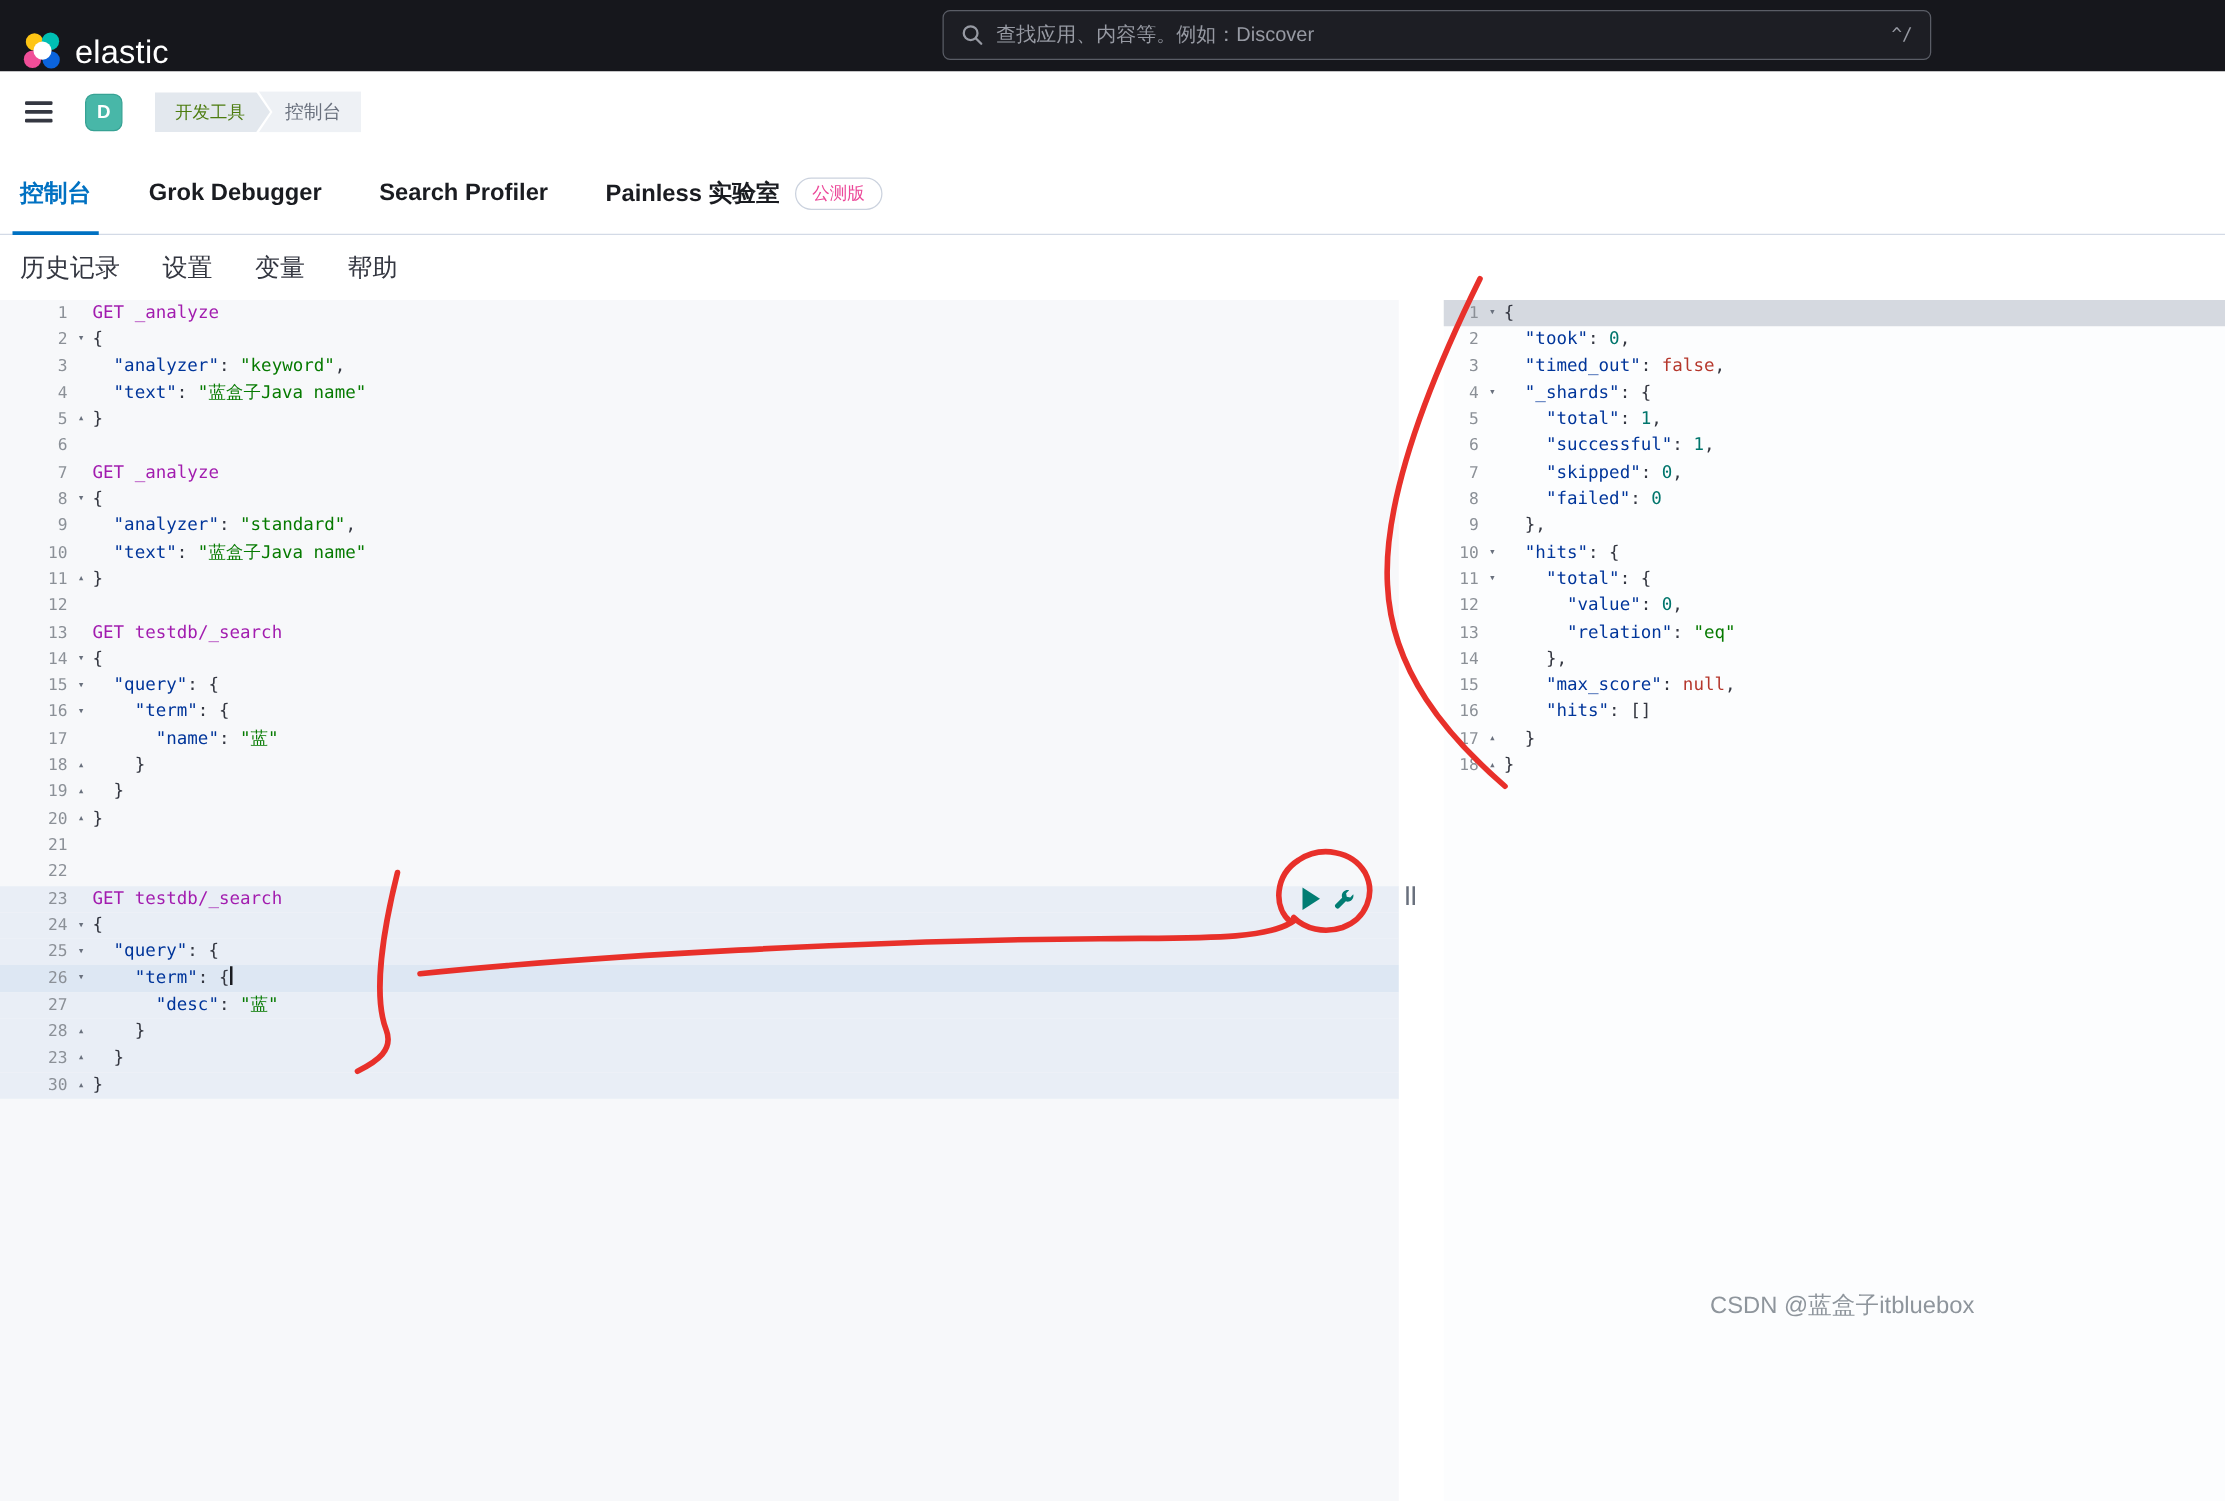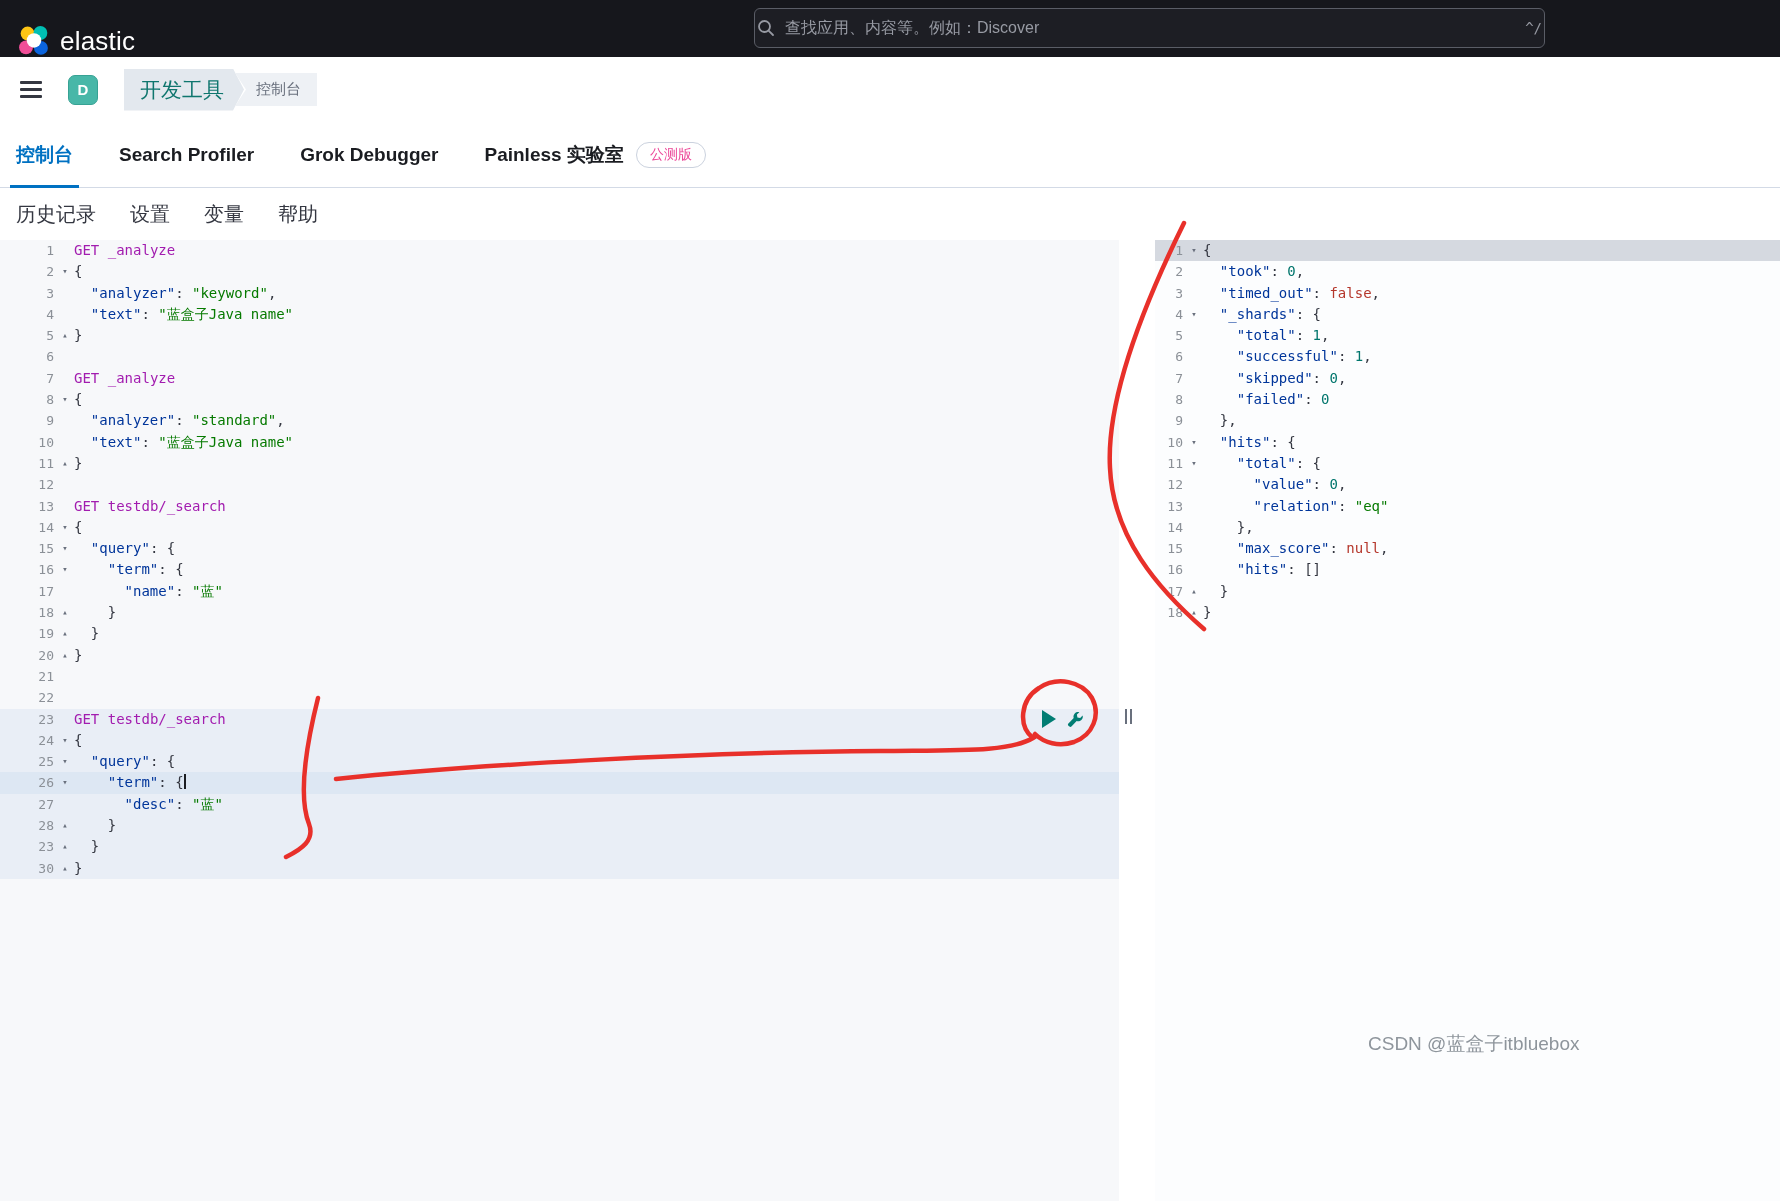--- a/index.html
+++ b/index.html
@@ -6,34 +6,34 @@
   html,body { width:1780px; height:1201px; overflow:hidden; background:#fff;
     font-family:"Liberation Sans",sans-serif; position:relative; }
 
   
   .topbar { height:57px; background:#16171c; display:flex; align-items:flex-end;
     padding:0 18px; position:relative; }
   .logo { display:flex; align-items:center; gap:10px; }
   .logo-text { color:#fff; font-size:26px; font-weight:500; letter-spacing:.2px; }
   .search { position:absolute; left:754px; top:8px; width:791px; height:40px;
     background:#1d1e24; border:1px solid #5a5d66; border-radius:6px;
-    display:flex; align-items:center; padding:0 2px; gap:10px; cursor:text; }
+    display:flex; align-items:center; padding:0 14px; gap:10px; cursor:text; }
   .search-placeholder { color:#979aa3; font-size:16px; flex:1; }
   .search-shortcut { color:#979aa3; font-size:14px; font-family:"DejaVu Sans Mono",monospace; }
 
   
   .navbar { height:65px; display:flex; align-items:center; padding:0 20px; background:#fff; }
   .hamburger { width:22px; display:flex; flex-direction:column; gap:4.5px;
     cursor:pointer; margin-right:26px; }
   .hamburger span { height:2.5px; background:#343741; border-radius:1px; }
   .avatar { width:30px; height:30px; border-radius:7px; background:#48b7a8;
     border:1px solid #37a294; color:#fff; font-weight:700; font-size:15px;
     display:flex; align-items:center; justify-content:center; margin-right:26px; cursor:pointer; }
   .crumbs { display:flex; align-items:center; }
-  .crumb1 { background:#e3e8ee; color:#0f766e; font-size:21px;
+  .crumb1 { background:#e3e8ee; color:#4d7c0f; font-size:14px;
     padding:7px 20px 7px 16px;
     clip-path:polygon(0 0,calc(100% - 11px) 0,100% 50%,calc(100% - 11px) 100%,0 100%);
     cursor:pointer; }
   .crumb2 { background:#eef1f5; color:#69707d; font-size:15px;
     padding:7px 16px 7px 21px; margin-left:-9px;
     clip-path:polygon(0 0,100% 0,100% 100%,0 100%,11px 50%);
     cursor:pointer; }
 
   
   .tabsbar { height:66px; border-bottom:1px solid #d3dae6; display:flex;
@@ -129,24 +129,24 @@
     <div class="crumb1">开发工具</div>
     <div class="crumb2">控制台</div>
   </div>
 </div>
 
 <div class="tabsbar">
   <div class="tab active">
     <span>控制台</span>
   </div>
   <div class="tab">
+    <span>Grok Debugger</span>
+  </div>
+  <div class="tab">
     <span>Search Profiler</span>
-  </div>
-  <div class="tab">
-    <span>Grok Debugger</span>
   </div>
   <div class="tab">
     <span>Painless 实验室</span>
     <span class="badge">公测版</span>
   </div>
 </div>
 
 <div class="console-toolbar">
   <span class="item">历史记录</span>
   <span class="item">设置</span>

